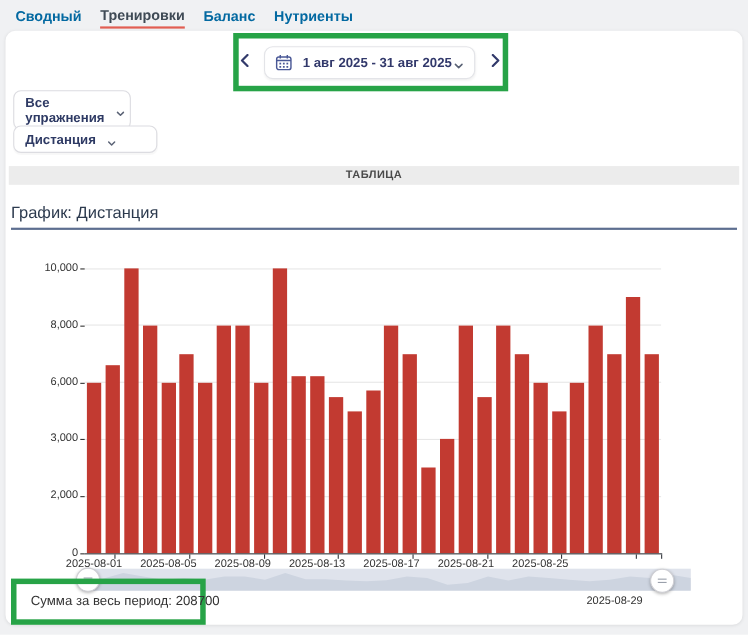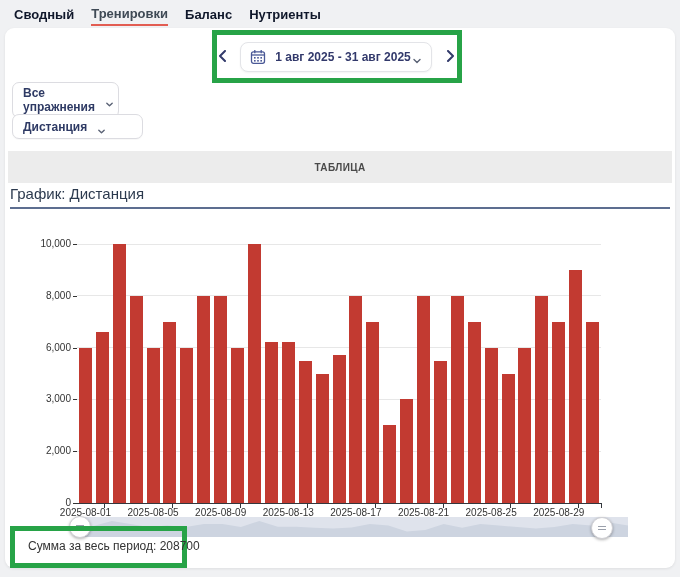--- a/index.html
+++ b/index.html
@@ -1,21 +1,21 @@
 <!DOCTYPE html>
 <html><head>
 <meta charset="utf-8">
 <style>
   * { margin:0; padding:0; box-sizing:border-box; }
   html,body { width:680px; height:577px; }
   body { background:#f0f1f3; font-family:"Liberation Sans", sans-serif; position:relative; overflow:hidden; }
 
   
   .topnav { position:absolute; left:0; top:0; width:680px; height:28px; display:flex; align-items:center; padding-left:14px; gap:17px; }
-  .topnav a { font-size:13px; font-weight:600; color:#0f172a; text-decoration:none; cursor:pointer; padding:4px 0 3px; }
+  .topnav a { font-size:13px; font-weight:600; color:#0369a1; text-decoration:none; cursor:pointer; padding:4px 0 3px; }
   .topnav a.active { color:#3f4a55; border-bottom:2px solid #e25d52; }
 
   
   .card { position:absolute; left:5px; top:28px; width:670px; height:540px; background:#fff; border-radius:9px; box-shadow:0 1px 3px rgba(0,0,0,.08); }
 
   .ann { position:absolute; border:5px solid #27a347; z-index:40; pointer-events:none; }
   #ann-datepicker { left:207px; top:2px; width:250px; height:53px; }
   #ann-summary { left:5px; top:498px; width:177px; height:42px; }
 
   .chev-btn { position:absolute; width:18px; height:18px; display:flex; align-items:center; justify-content:center; cursor:pointer; color:#323a6b; }
@@ -25,21 +25,21 @@
   .datebox { position:absolute; left:235px; top:14px; width:192px; height:30px; background:#fff; border:1px solid #e3e4e8; border-radius:8px; box-shadow:0 1px 2px rgba(0,0,0,.05); display:flex; align-items:center; padding:0 9px; cursor:pointer; }
   .datebox .cal { width:16px; height:16px; margin-right:8px; flex:none; }
   .datebox .lbl { font-size:12px; font-weight:700; color:#32396b; flex:1; text-align:center; }
   .caret { width:10px; height:10px; flex:none; color:#5a6275; }
 
   .pill { position:absolute; background:#fff; border:1px solid #dcdce1; border-radius:7px; display:flex; align-items:center; padding:0 10px; cursor:pointer; box-shadow:0 1px 1px rgba(0,0,0,.03); }
   .pill .lbl { font-size:12px; font-weight:700; color:#2e3a64; margin-right:10px; }
   #filter-exercise { left:7px; top:54px; width:107px; height:36px; }
   #filter-metric { left:7px; top:86px; width:131px; height:25px; }
 
-  .tabbar { position:absolute; left:3px; top:123px; width:664px; height:32px; display:flex;text-align:center; }
+  .tabbar { position:absolute; left:3px; top:123px; width:664px; height:17px; display:flex;text-align:center; }
   .tabbar .tab { flex:1; display:flex; align-items:center; justify-content:center; font-size:10px; letter-spacing:.4px; cursor:pointer; }
   .tab-table { background:#ececec; color:#4a4a4a; font-weight:600; }
   .tab-chart { background:#a5a5a5; color:#fff; font-weight:700; }
 
   .chart-title { position:absolute; left:5px; top:157px; font-size:15px; color:#2c3a4e; }
   .mode-select { position:absolute; left:126px; top:158px; width:107px; height:18px; border:1px solid #9aa3b8; border-radius:3px; background:linear-gradient(#ffffff,#f1f1f4); display:flex; align-items:center; padding:0 5px; cursor:pointer; }
   .mode-select .lbl { font-size:11px; color:#1f1f1f; flex:1; }
 
   .divider { position:absolute; left:5px; top:179px; width:660px; height:2px; background:#5d6e90; }
 
@@ -201,21 +201,21 @@
       <div class="xlab" style="left: 215.677px;">2025-08-09</div>
       <div class="xtick" style="left: 234.677px;"></div>
       <div class="xlab" style="left: 283.29px;">2025-08-13</div>
       <div class="xtick" style="left: 302.29px;"></div>
       <div class="xlab" style="left: 350.903px;">2025-08-17</div>
       <div class="xtick" style="left: 369.903px;"></div>
       <div class="xlab" style="left: 418.516px;">2025-08-21</div>
       <div class="xtick" style="left: 437.516px;"></div>
       <div class="xlab" style="left: 486.129px;">2025-08-25</div>
       <div class="xtick" style="left: 505.129px;"></div>
-      <div class="xlab" style="left: 553.742px;">2025-08-29</div>
+      <div class="xlab" style="left: 553.742px; margin-top: 34px;">2025-08-29</div>
       <div class="xtick" style="left: 572.742px;"></div>
       <div class="xtick" style="left: 596px;"></div>
     </div>
 
   <div class="navigator">
     <svg id="nav-svg" width="553" height="20">
         <polygon points="0,20 0.0,10.0 18.4,9.1 36.9,4.0 55.3,7.0 73.7,10.0 92.2,8.5 110.6,10.0 129.0,7.0 147.5,7.0 165.9,10.0 184.3,4.0 202.8,9.7 221.2,9.7 239.6,10.8 258.1,11.5 276.5,10.5 294.9,7.0 313.4,8.5 331.8,14.5 350.2,13.0 368.7,7.0 387.1,10.8 405.5,7.0 424.0,8.5 442.4,10.0 460.8,11.5 479.3,10.0 497.7,7.0 516.1,8.5 534.6,5.5 553.0,8.5 553,20" fill="#cdd4e0"></polygon>
       </svg>
   </div>
   <div class="handle" id="handle-left">

